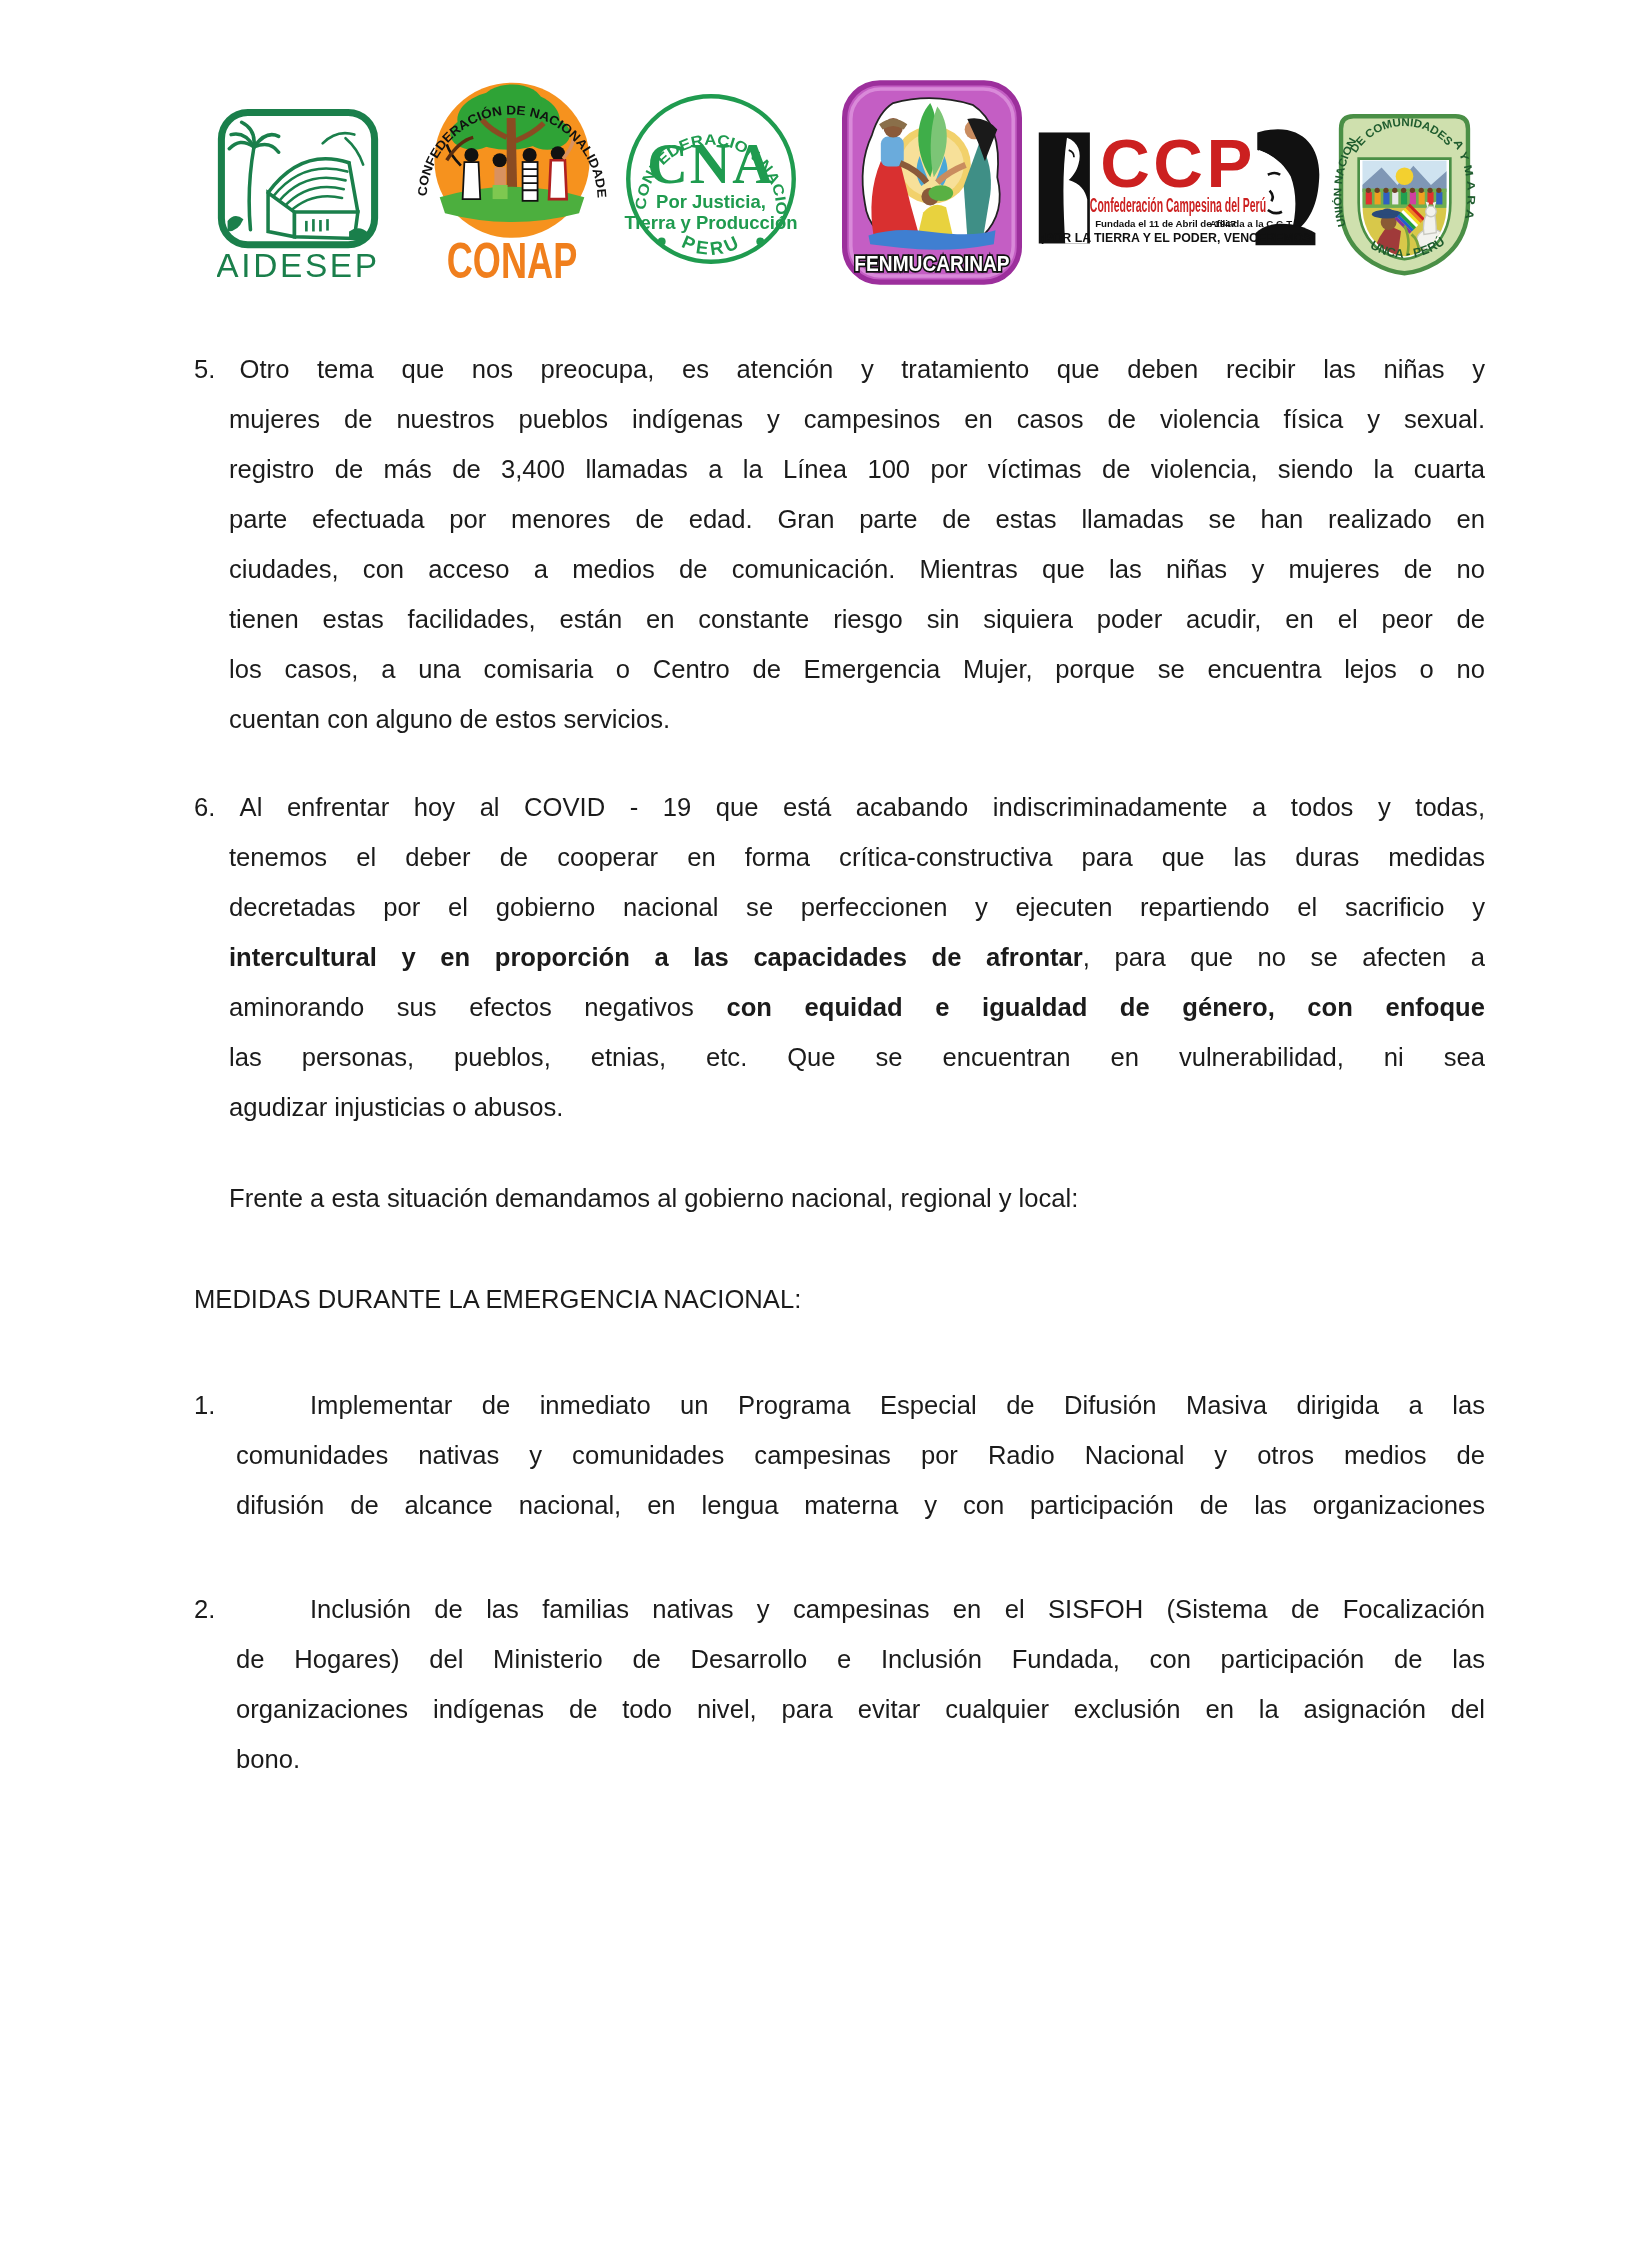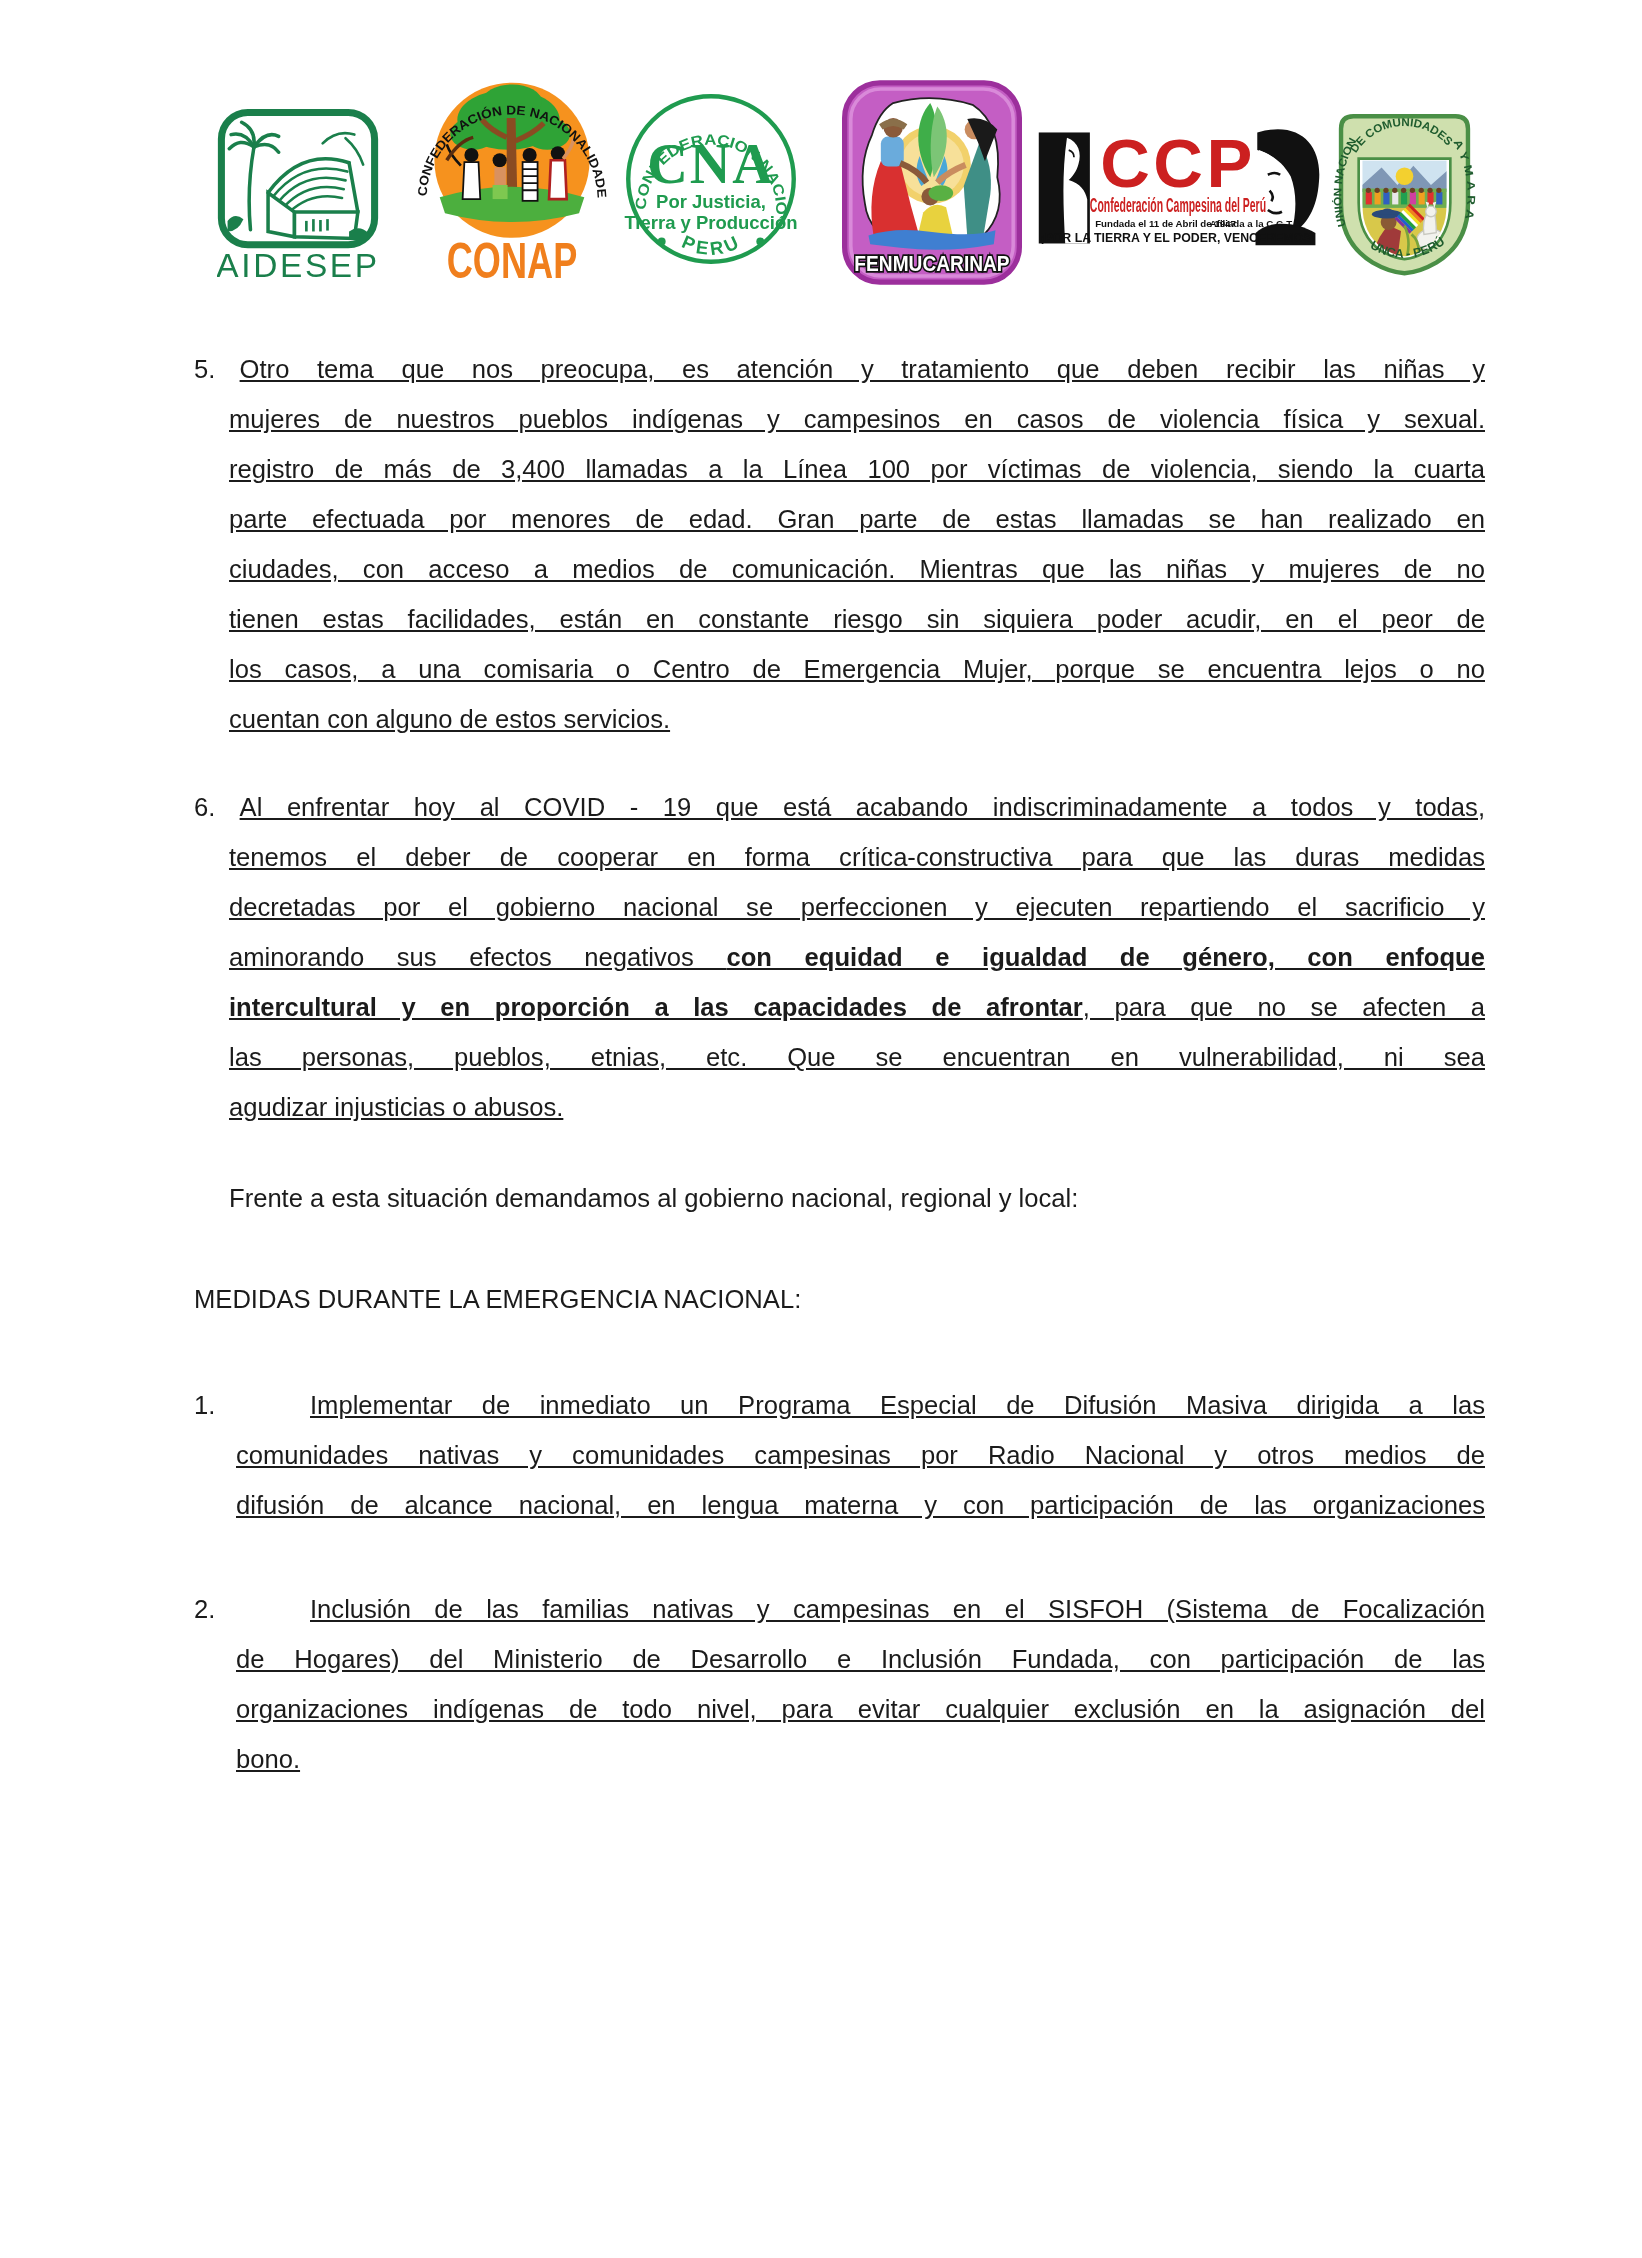--- a/index.html
+++ b/index.html
@@ -9,21 +9,21 @@
     background:#ffffff;
     font-family:"Liberation Sans", sans-serif;
     color:#1b1b1b;
     overflow:hidden;
   }
   .logo{position:absolute;}
   .doc{
     position:absolute;left:194px;top:344px;width:1291px;
     font-size:25.6px;line-height:50px;color:#1b1b1b;
   }
-  .tline{text-align:justify;text-decoration:underline;}
+  .tline{text-align:justify;}
   .jl{text-align-last:justify;}
   .b{font-weight:bold;}
   .li{position:relative;}
   .marker{position:absolute;left:0;top:0;line-height:50px;}
   .ibody5{margin-left:35px;}
   .ibody1{margin-left:42px;}
   .ind12{text-indent:10.6px;}
   .ind84{text-indent:74px;}
   .frente{margin-left:35px;margin-top:41px;}
   .heading{margin-top:51px;font-weight:normal;}
@@ -260,22 +260,22 @@
         <div class="tline">cuentan con alguno de estos servicios.</div>
       </div>
     </div>
 
     <div class="li mt43">
       <span class="marker">6.</span>
       <div class="ibody5">
         <div class="tline jl ind12">Al enfrentar hoy al COVID - 19 que está acabando indiscriminadamente a todos y todas,</div>
         <div class="tline jl">tenemos el deber de cooperar en forma crítica-constructiva para que las duras medidas</div>
         <div class="tline jl">decretadas por el gobierno nacional se perfeccionen y ejecuten repartiendo el sacrificio y</div>
+        <div class="tline jl"><span class="b">intercultural y en proporción a las capacidades de afrontar</span><span>, para que no se afecten a</span></div>
         <div class="tline jl"><span>aminorando sus efectos negativos </span><span class="b">con equidad e igualdad de género, con enfoque</span></div>
-        <div class="tline jl"><span class="b">intercultural y en proporción a las capacidades de afrontar</span><span>, para que no se afecten a</span></div>
         <div class="tline jl">las personas, pueblos, etnias, etc. Que se encuentran en vulnerabilidad, ni sea</div>
         <div class="tline">agudizar injusticias o abusos.</div>
       </div>
     </div>
 
     <div class="frente">Frente a esta situación demandamos al gobierno nacional, regional y local:</div>
 
     <div class="heading">MEDIDAS DURANTE LA EMERGENCIA NACIONAL:</div>
 
     <div class="li mt64">

